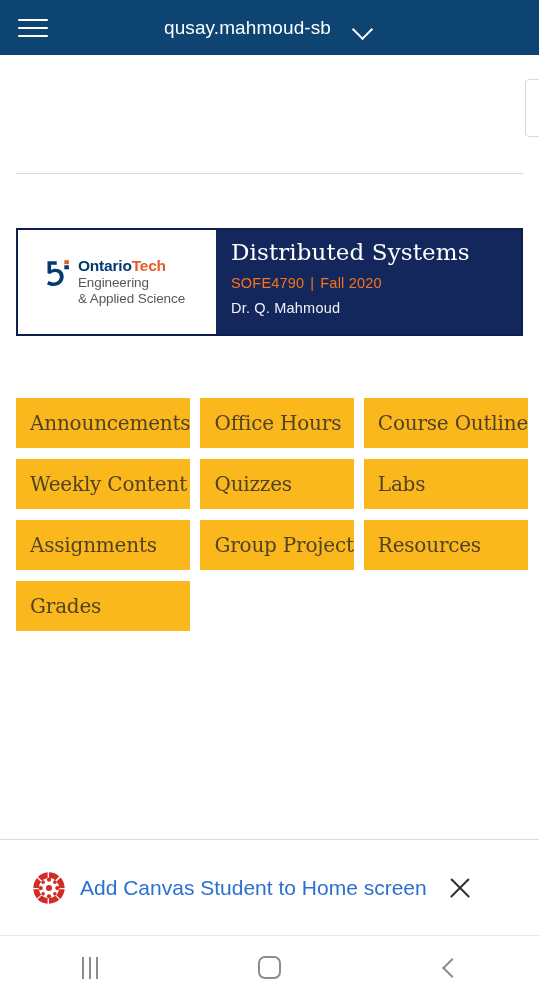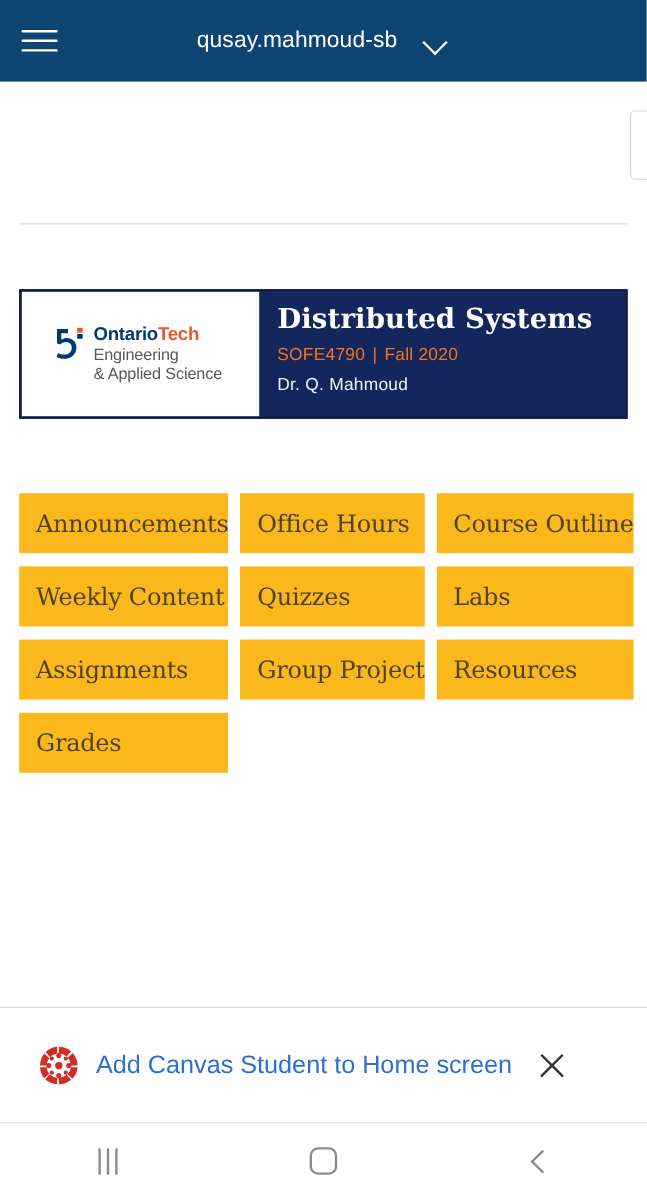--- a/index.html
+++ b/index.html
@@ -6,21 +6,21 @@
   html, body {
     width:539px; height:999px;
     background:#ffffff;
     font-family:"Liberation Sans", sans-serif;
     overflow:hidden;
   }
 
   
   .appbar{
     position:relative;
-    height:68px;
+    height:55px;
     background:#0d4472;
     display:flex;
     align-items:center;
     padding:0 14px;
   }
   .hamburger{
     width:38px; height:38px;
     display:flex; flex-direction:column;
     justify-content:center; align-items:center;
     gap:6px;
@@ -141,21 +141,21 @@
     letter-spacing:-.1px;
   }
   .banner-info{
     flex:1 1 auto;
     padding:10px 0 0 15px;
     color:#ffffff;
   }
   .course-name{
     font-family:"DejaVu Serif", serif;
     font-size:23px;
-    font-weight:700;
+    font-weight:400;
     letter-spacing:.1px;
     line-height:1.1;
     white-space:nowrap;
   }
   .course-meta{
     font-size:14.5px;
     margin-top:10px;
     letter-spacing:.2px;
     color:#f97316;
   }

